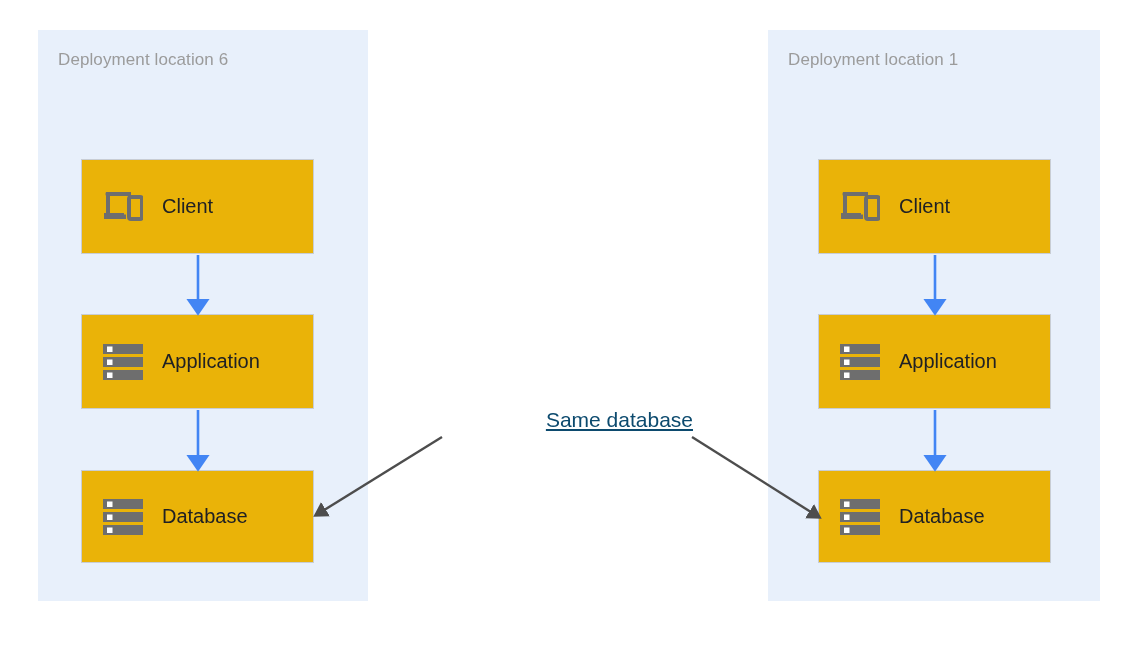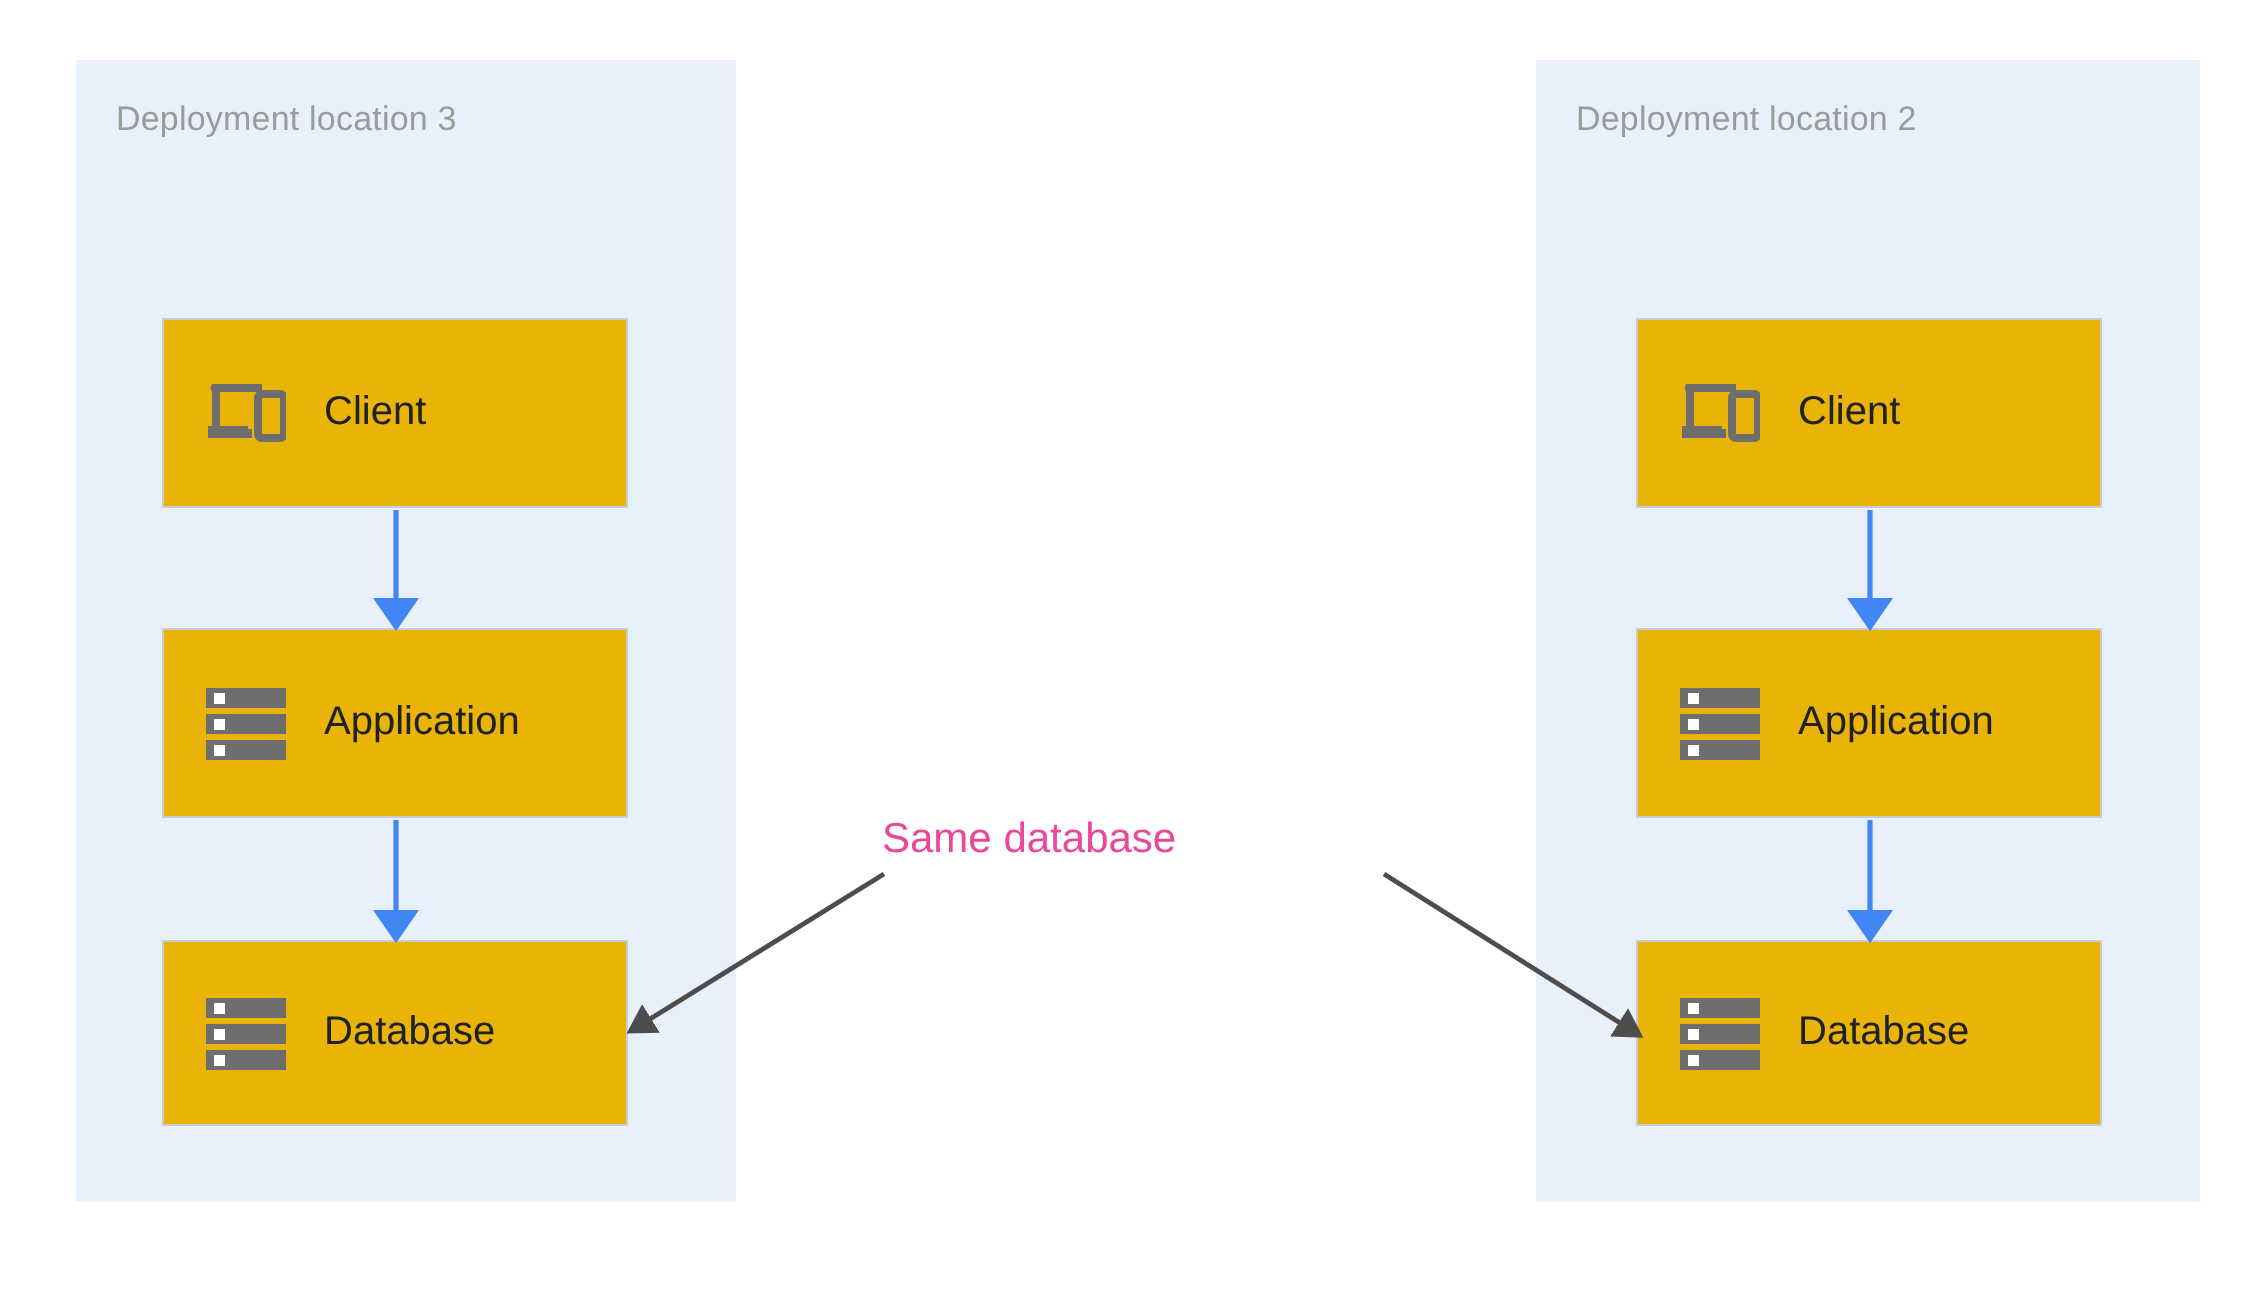--- a/index.html
+++ b/index.html
@@ -62,34 +62,35 @@
     left: 0;
     top: 0;
     width: 1132px;
     height: 648px;
     pointer-events: none;
   }
 
   
   .annotation {
     position: absolute;
-    text-align: left;
+    text-align: right;
     font-size: 21px;
-    color: #ec4899;
+    color: #0c4a6e;
     line-height: 1.32;
     white-space: nowrap;
+    text-decoration: underline;
   }
 </style>
 </head>
 <body>
 
 <div id="canvas">
 
   <div class="zone" style="left:38px; top:30px; width:330px; height:571px;">
-    <div class="zone-title">Deployment location 3</div>
+    <div class="zone-title">Deployment location 6</div>
   </div>
 
   <div class="node" style="left:81px; top:159px; width:233px; height:95px;">
     <span class="node-icon">
       <svg width="40" height="34" viewBox="0 0 40 34" aria-hidden="true">
         <path fill="#6e6e6e" d="M3 2 h25 v4 H7 v17 h14 v4 H1 v-4 h2 V6 a4 4 0 0 1 0-4 z"></path>
         <rect x="1" y="24.5" width="22" height="4.5" fill="#6e6e6e"></rect>
         <path fill="#6e6e6e" d="M3 2 h4 v23 H3 z"></path>
         <rect x="26" y="7" width="13" height="22" rx="2" fill="none" stroke="#6e6e6e" stroke-width="4"></rect>
       </svg>
@@ -119,21 +120,21 @@
         <rect x="1" y="27" width="40" height="10" fill="#6e6e6e"></rect>
         <rect x="5" y="3.5" width="5.5" height="5.5" fill="#ffffff"></rect>
         <rect x="5" y="16.5" width="5.5" height="5.5" fill="#ffffff"></rect>
         <rect x="5" y="29.5" width="5.5" height="5.5" fill="#ffffff"></rect>
       </svg>
     </span>
     <span class="node-label">Database</span>
   </div>
 
   <div class="zone" style="left:768px; top:30px; width:332px; height:571px;">
-    <div class="zone-title">Deployment location 2</div>
+    <div class="zone-title">Deployment location 1</div>
   </div>
 
   <div class="node" style="left:818px; top:159px; width:233px; height:95px;">
     <span class="node-icon">
       <svg width="40" height="34" viewBox="0 0 40 34" aria-hidden="true">
         <path fill="#6e6e6e" d="M3 2 h25 v4 H7 v17 h14 v4 H1 v-4 h2 V6 a4 4 0 0 1 0-4 z"></path>
         <rect x="1" y="24.5" width="22" height="4.5" fill="#6e6e6e"></rect>
         <path fill="#6e6e6e" d="M3 2 h4 v23 H3 z"></path>
         <rect x="26" y="7" width="13" height="22" rx="2" fill="none" stroke="#6e6e6e" stroke-width="4"></rect>
       </svg>

